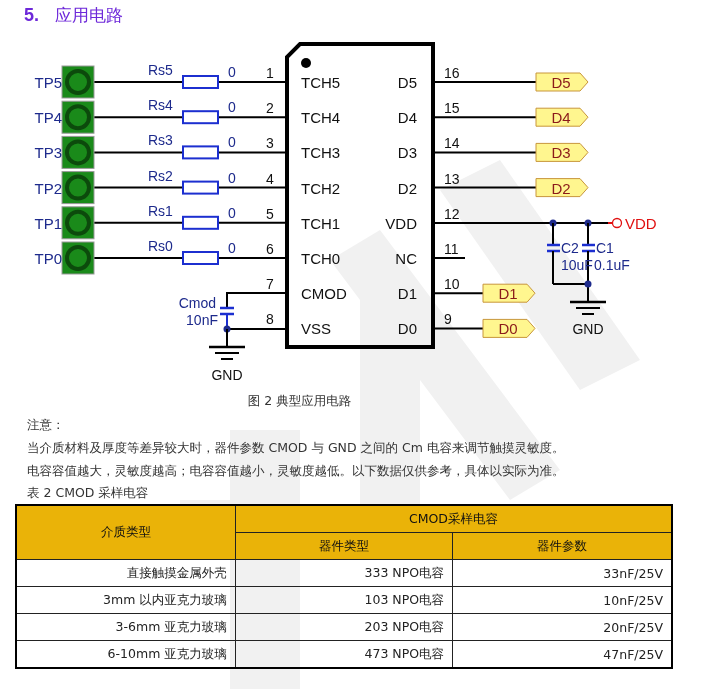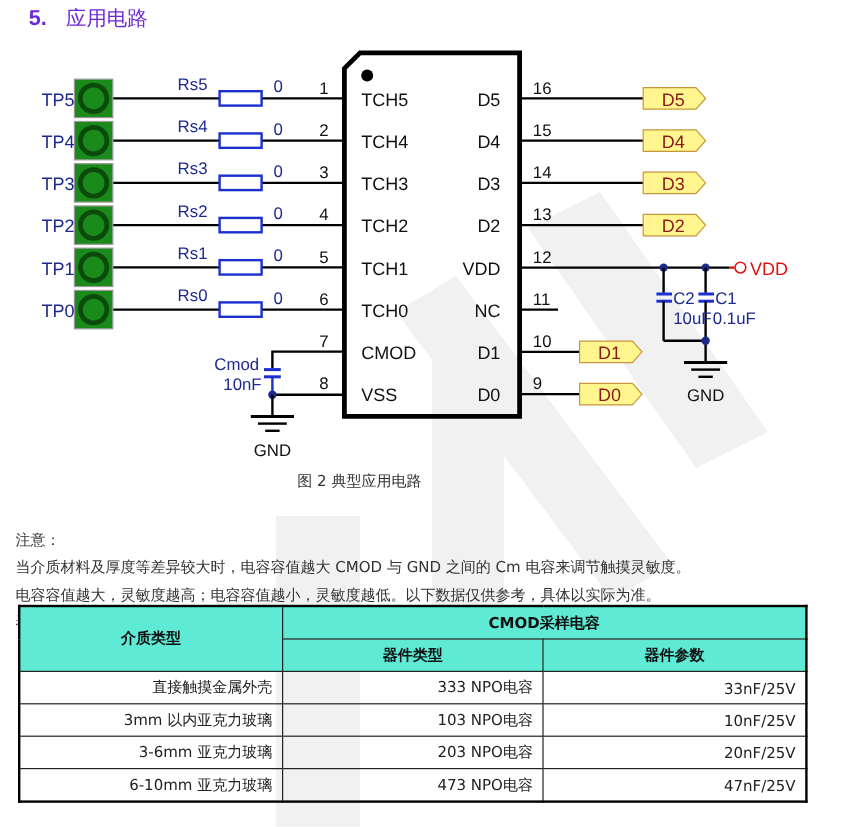--- a/index.html
+++ b/index.html
@@ -3,25 +3,25 @@
 <meta charset="utf-8">
 <style>
   html, body { margin:0; padding:0; background:#ffffff; }
   body { width:711px; height:689px; position:relative; overflow:hidden;
          font-family:"DejaVu Sans", "Liberation Sans", sans-serif; color:#111; }
   .section-title { position:absolute; left:24px; top:4px; font-size:17px; color:#6d28d9; }
   .section-title .num { font-family:"Liberation Sans", sans-serif; font-weight:bold; font-size:18px; margin-right:16px; }
   svg.schem { position:absolute; left:0; top:0; }
   svg text { font-family:"Liberation Sans", sans-serif; }
   .caption { position:absolute; top:393px; left:0; width:599px; text-align:center; font-size:12.5px; color:#333; }
-  .note { position:absolute; left:13px; font-size:12.5px; color:#333; white-space:nowrap;margin-top:25px; }
+  .note { position:absolute; left:27px; font-size:12.5px; color:#333; white-space:nowrap; }
   table.cmod { position:absolute; left:15px; top:504px; width:658px; border-collapse:collapse;
                border:2px solid #000; font-size:12.5px; color:#222; }
   table.cmod td, table.cmod th { border:1px solid #222; height:26px; padding:0 8px; }
-  table.cmod th { background:#5eead4; font-weight:bold; color:#111; }
+  table.cmod th { background:#eab308; font-weight:normal; color:#111; }
   table.cmod td.c { text-align:right; }
   table.cmod td.l { text-align:right; }
   .wm { position:absolute; pointer-events:none; }
 </style>
 </head>
 <body>
 
 <svg class="wm" width="711" height="689" style="left:0;top:0;">
   <g fill="#f1f1f1">
     <polygon points="230,430 300,430 300,689 230,689"></polygon>
@@ -205,21 +205,21 @@
     <text x="561" y="253" font-size="14" fill="#1d2a8c">C2</text>
     <text x="596" y="253" font-size="14" fill="#1d2a8c">C1</text>
     <text x="561" y="270" font-size="14" fill="#1d2a8c">10uF</text>
     <text x="594" y="270" font-size="14" fill="#1d2a8c">0.1uF</text>
     <text x="588" y="334" font-size="14" fill="#111" text-anchor="middle">GND</text>
   </g>
 </svg>
 
 <div class="caption">图 2 典型应用电路</div>
 <div class="note" style="top:417px;">注意：</div>
-<div class="note" style="top:440px;">当介质材料及厚度等差异较大时，电容容值越大 CMOD 与 GND 之间的 Cm 电容来调节触摸灵敏度。</div>
+<div class="note" style="top:440px;">当介质材料及厚度等差异较大时，器件参数 CMOD 与 GND 之间的 Cm 电容来调节触摸灵敏度。</div>
 <div class="note" style="top:463px;">电容容值越大，灵敏度越高；电容容值越小，灵敏度越低。以下数据仅供参考，具体以实际为准。</div>
 <div class="note" style="top:485px;">表 2 CMOD 采样电容</div>
 
 <table class="cmod">
   <colgroup>
       <col style="width:220px">
       <col style="width:218px">
       <col style="width:220px">
     </colgroup>
   <tbody>

